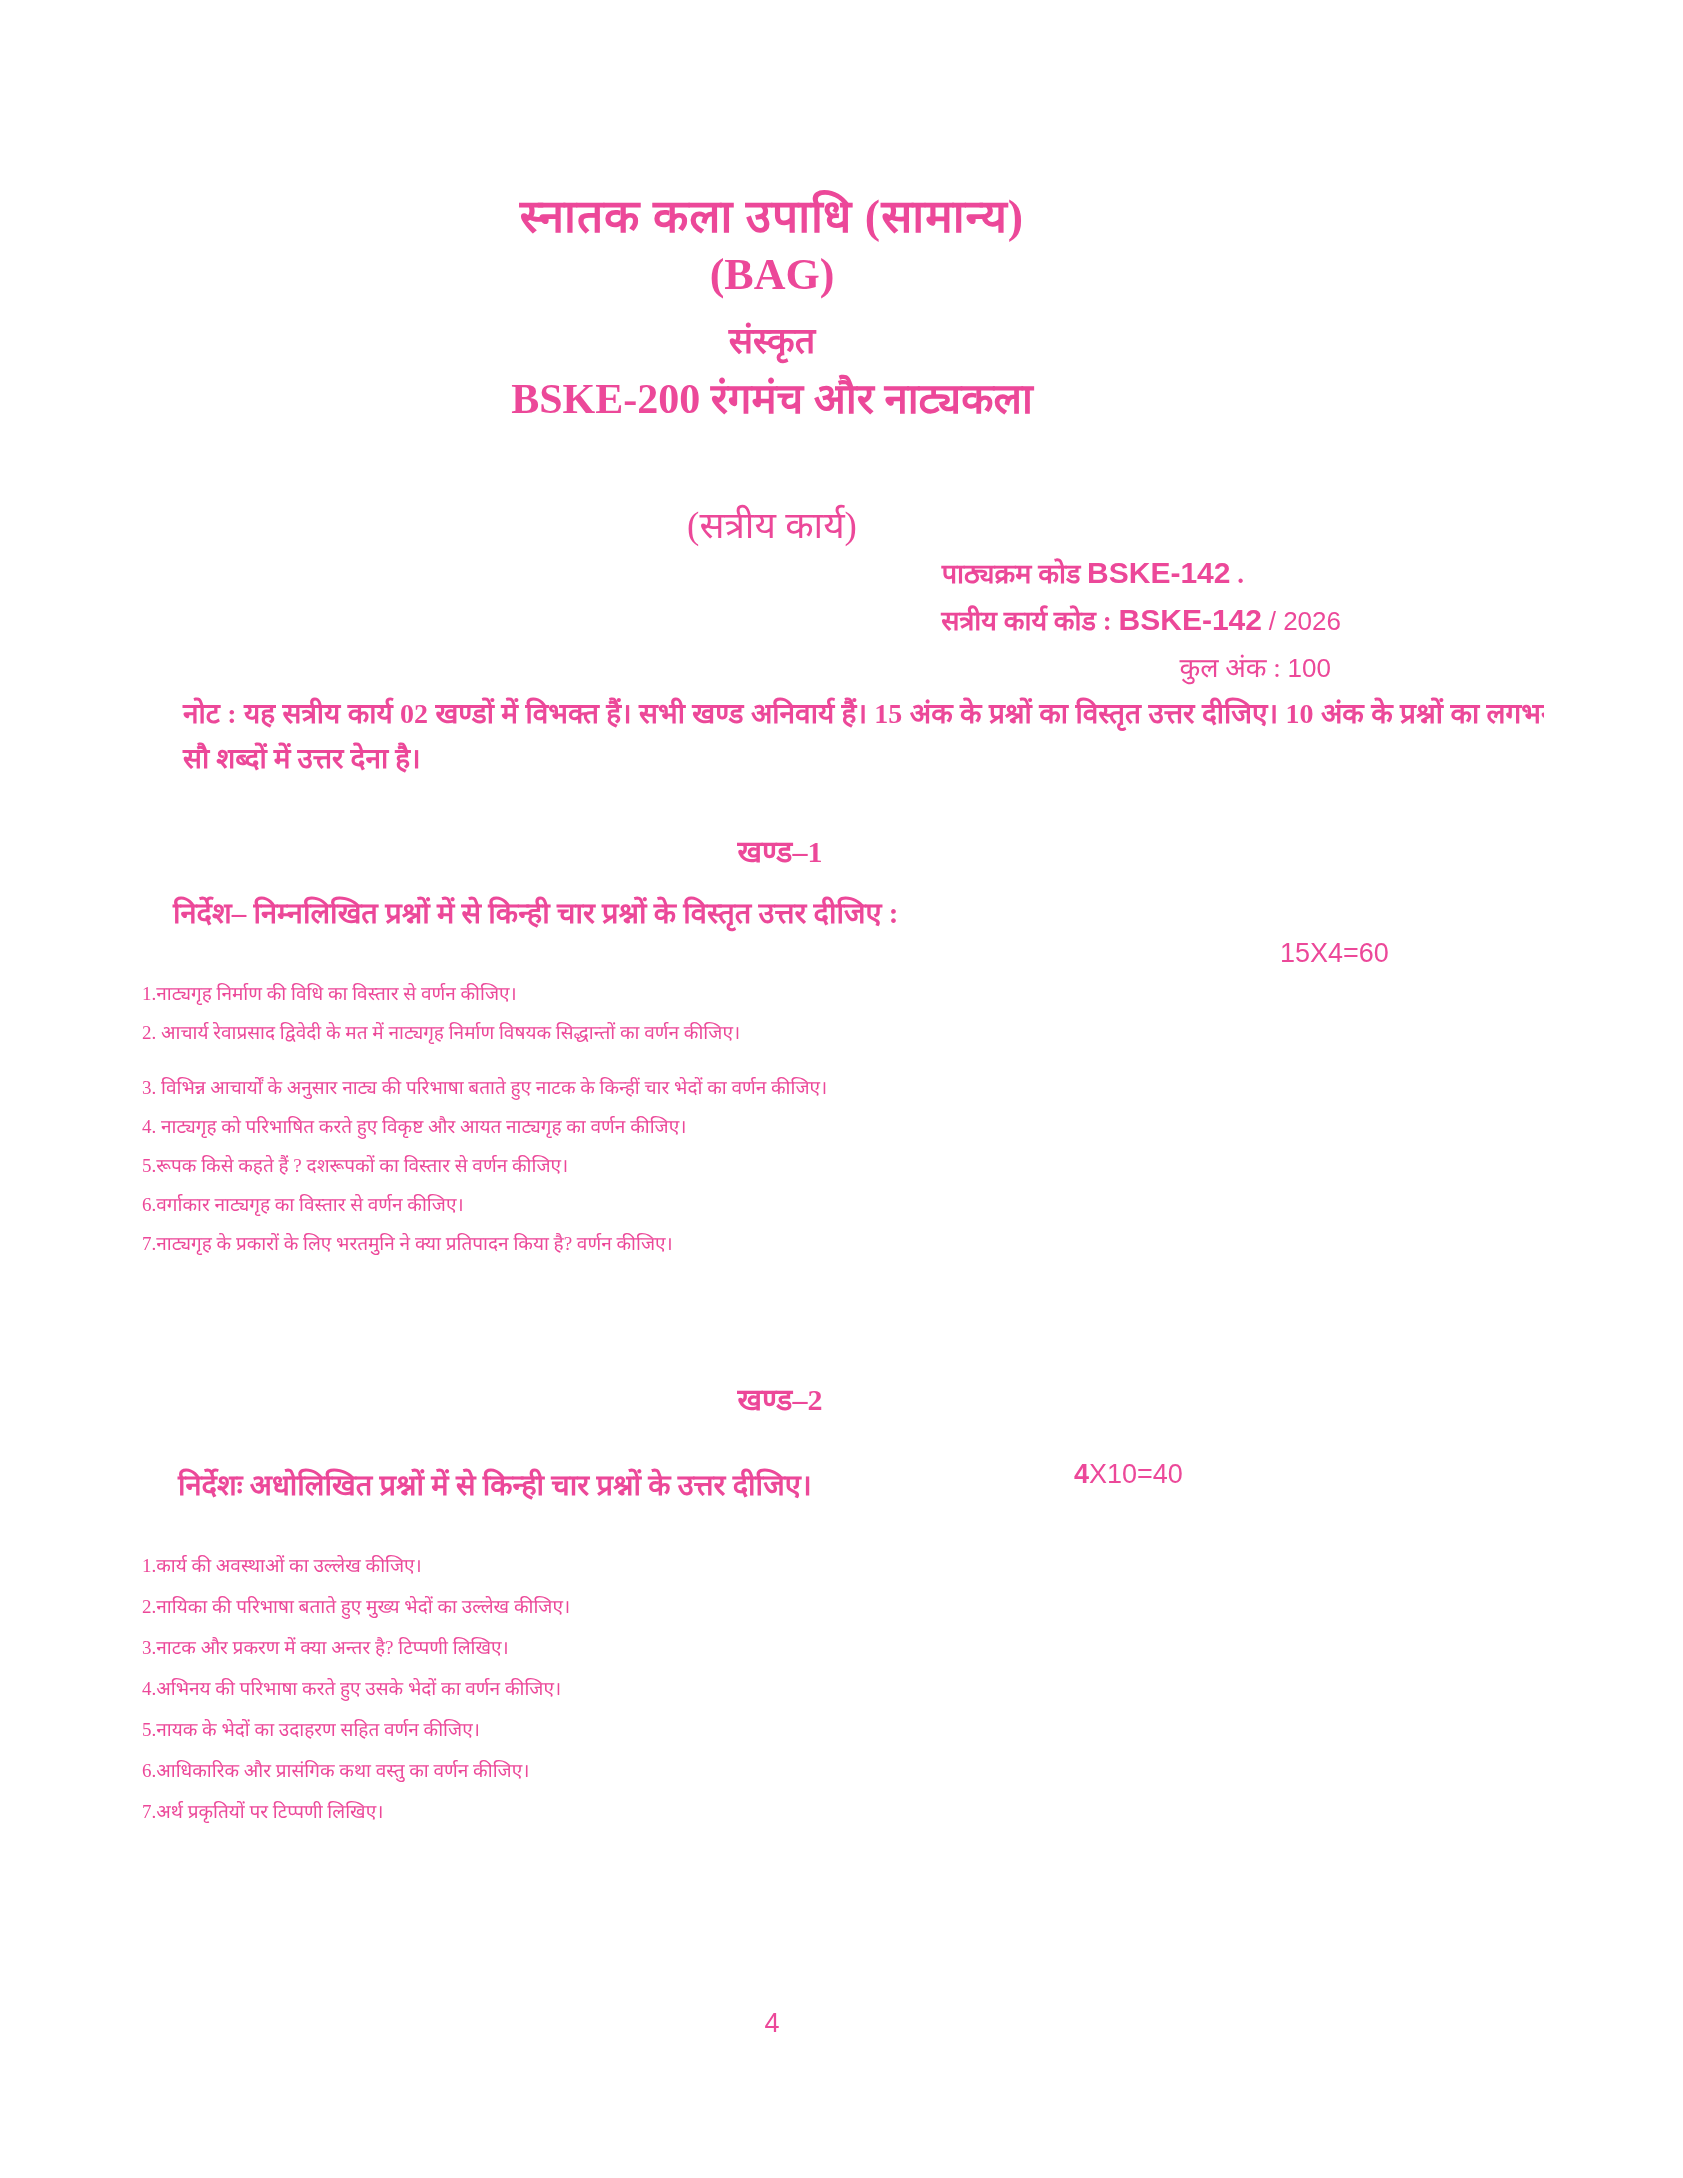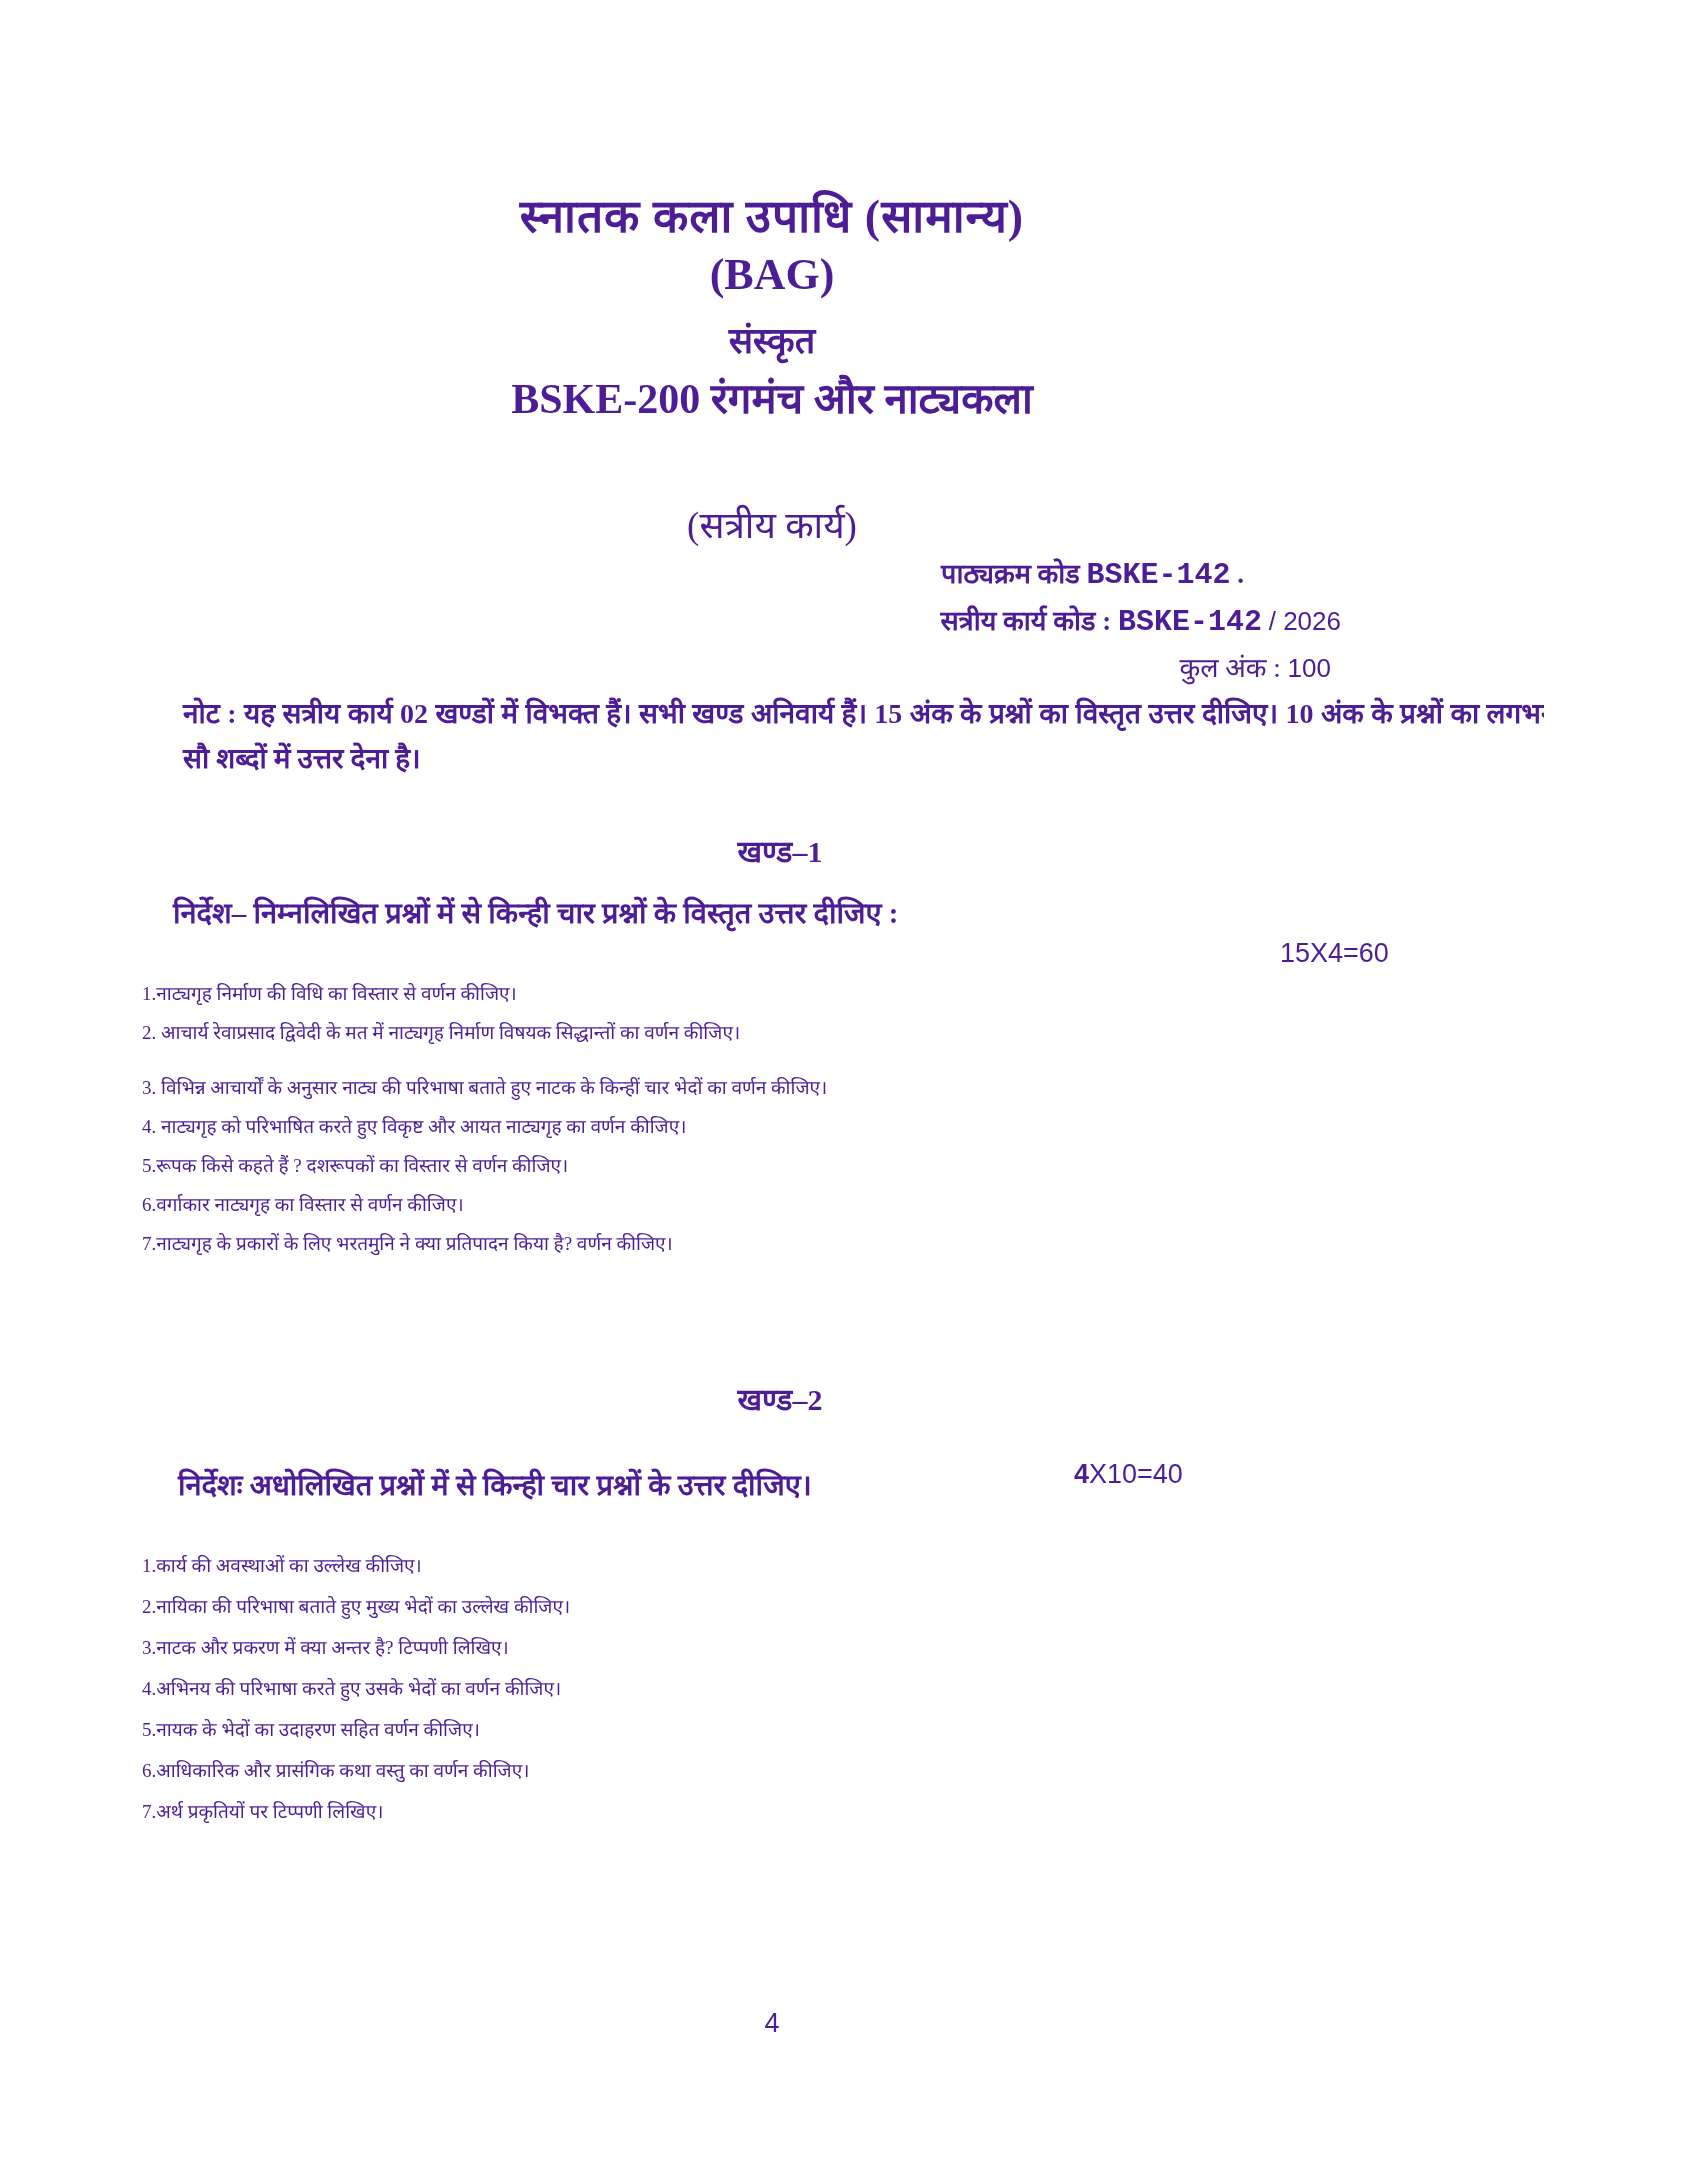--- a/index.html
+++ b/index.html
@@ -5,35 +5,35 @@
   html, body {
     margin: 0;
     padding: 0;
     background: #ffffff;
   }
   .page {
     position: relative;
     width: 1544px;
     height: 2178px;
     background: #ffffff;
-    color: #4c1d95;
+    color: #ec4899;
     font-family: "Liberation Serif", "DejaVu Serif", serif;
     overflow: hidden;
   }
   .abs { position: absolute; }
   .center { left: 0; right: 0; text-align: center; }
 
   .title-main   { top: 183px; font-size: 46px; font-weight: bold; letter-spacing: 1px; }
   .title-bag    { top: 249px; font-size: 44px; font-weight: bold; font-family: "Liberation Serif", serif; }
   .title-subj   { top: 315px; font-size: 36px; font-weight: bold; }
   .title-course { top: 368px; font-size: 42px; font-weight: bold; }
   .title-sess   { top: 498px; font-size: 37px; font-weight: 500; }
 
   .code-line { font-size: 27px; font-weight: bold; white-space: nowrap; }
-  .code-line .latin-bold { font-family: Liberation Mono, monospace; font-weight: bold; font-size: 30px; }
+  .code-line .latin-bold { font-family: Liberation Sans, sans-serif; font-weight: bold; font-size: 30px; }
   .code-line .session    { font-family: "Liberation Sans", sans-serif; font-weight: normal; font-size: 26px; }
   .code-1 { top: 554px; right: 300px; }
   .code-2 { top: 601px; right: 203px; }
   .code-3 { top: 648px; right: 213px; font-weight: normal; }
   .code-3 .num { font-family: "Liberation Sans", sans-serif; font-size: 26px; }
 
   .note-block {
     top: 691px; left: 139px; width: 1426px;
     font-size: 28px; font-weight: bold;
     line-height: 45px; text-align: justify; margin-left: 44px;

